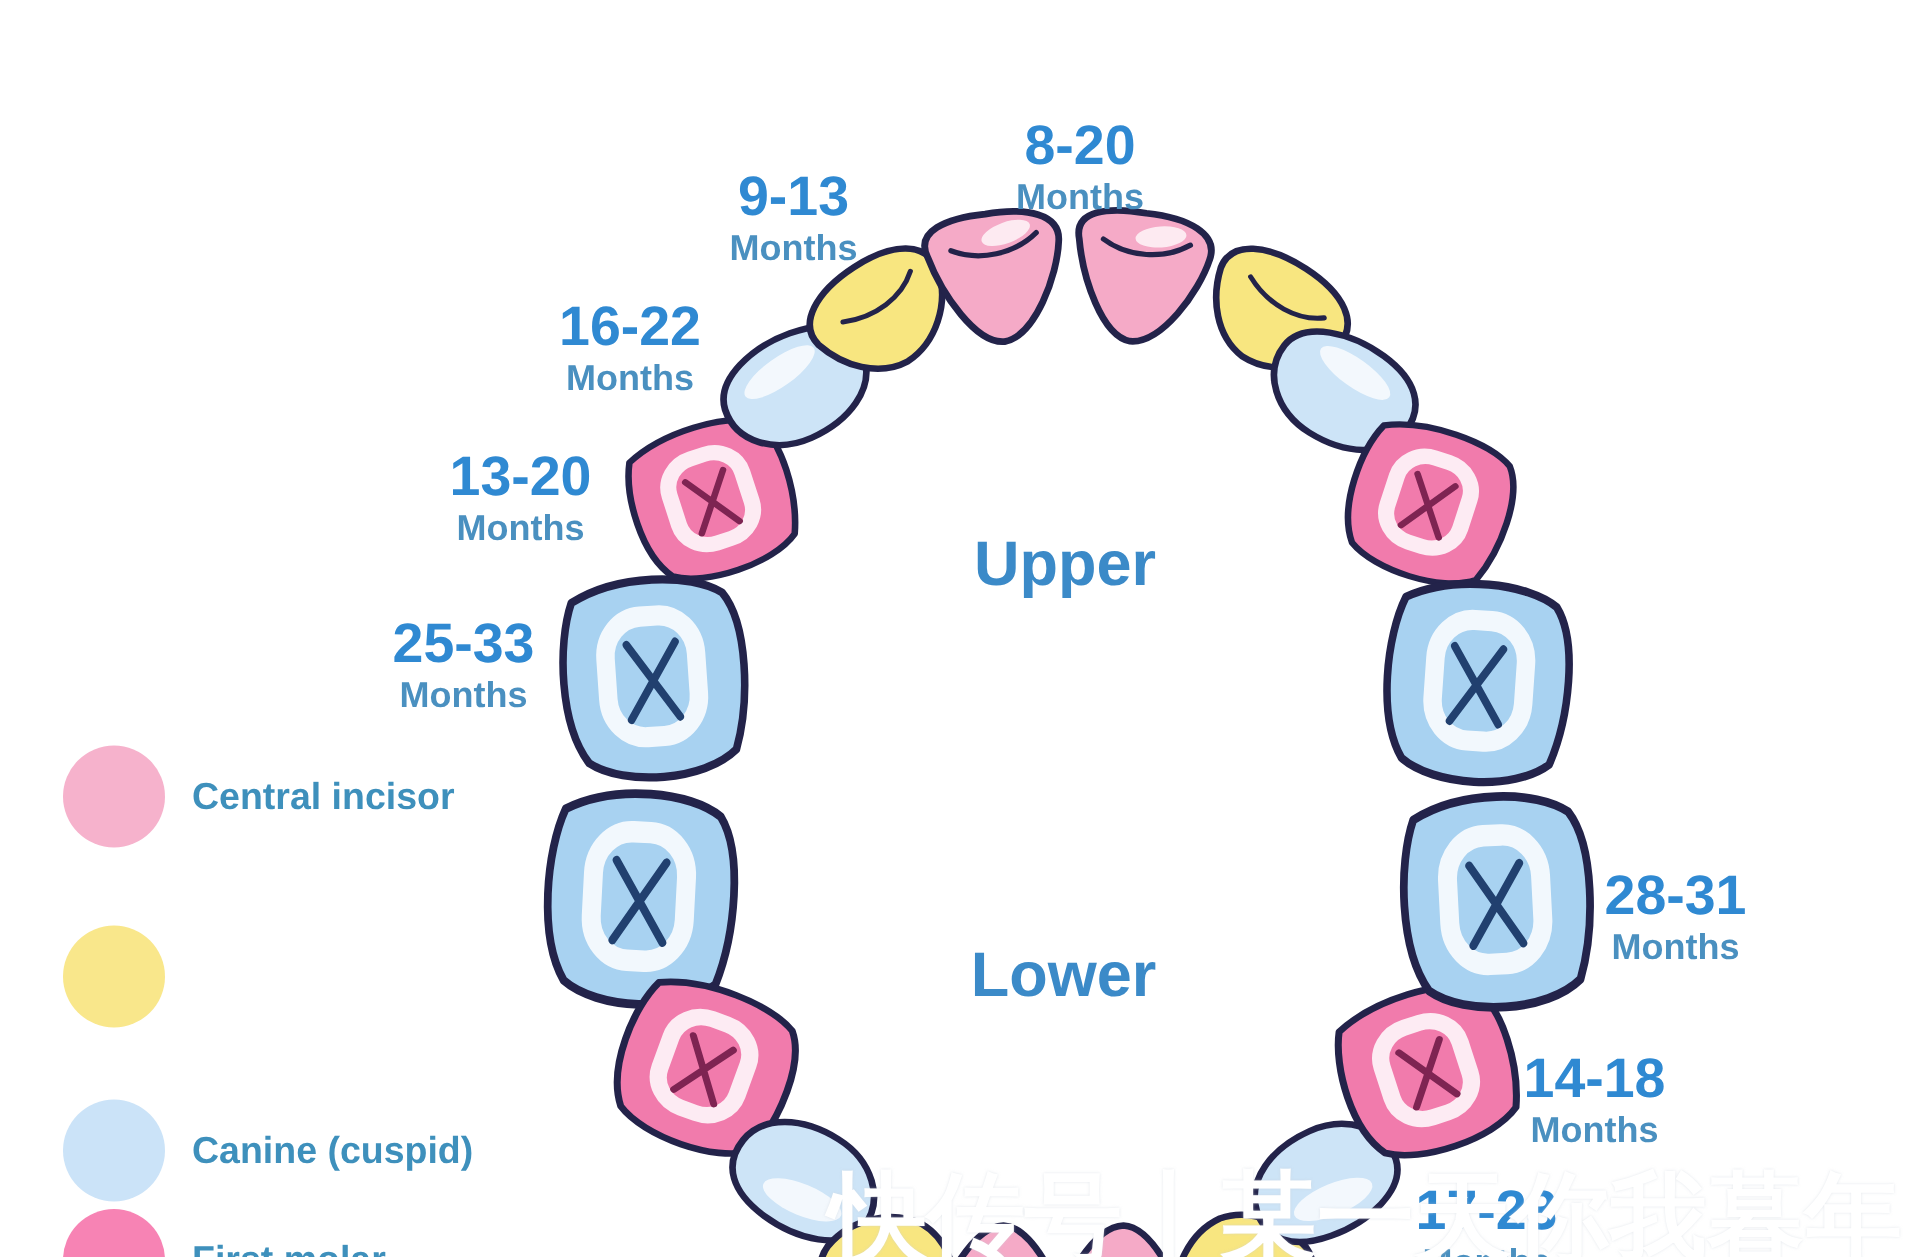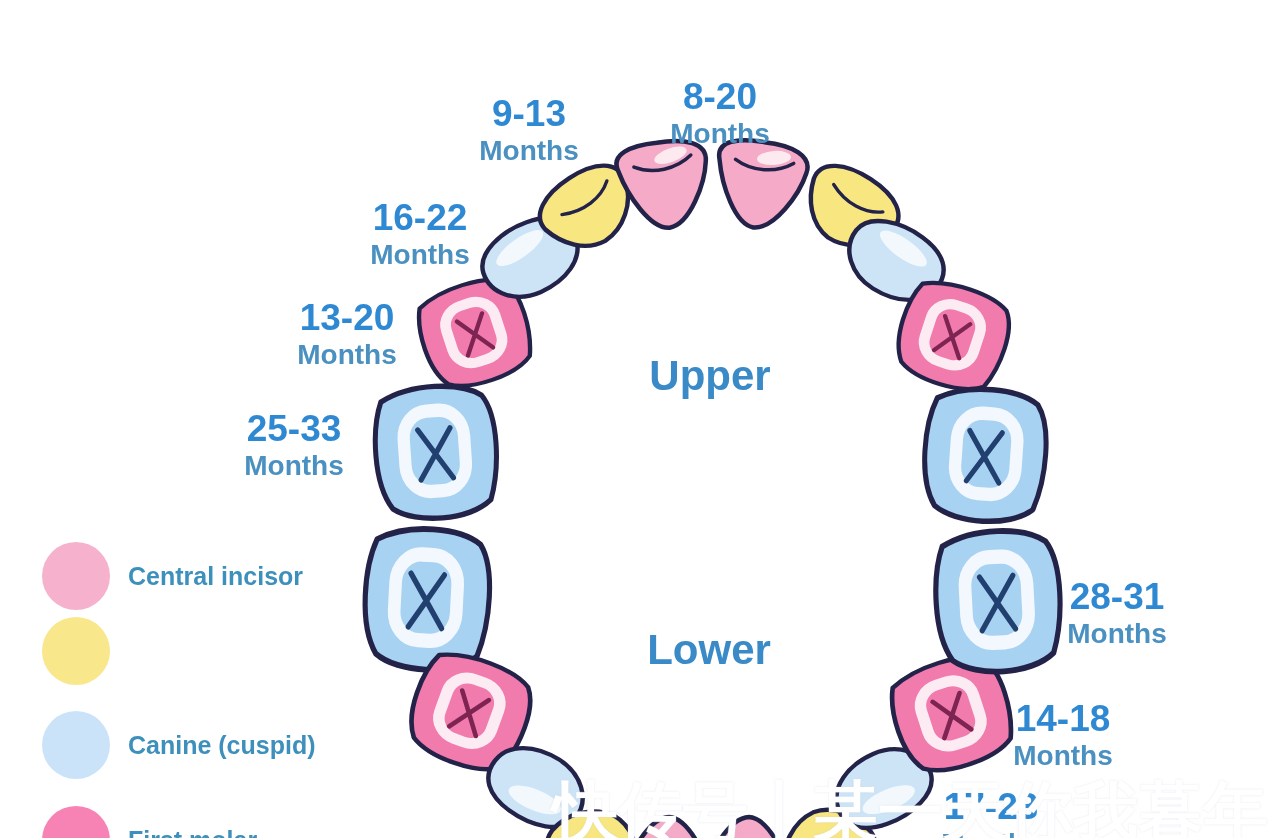--- a/index.html
+++ b/index.html
@@ -18,21 +18,21 @@
   .molar2{fill:#a8d2f1;}
   .detail{fill:none;stroke:#23234a;stroke-width:3.5;stroke-linecap:round;}
   .ring{fill:none;stroke:rgba(255,255,255,0.85);stroke-width:11;}
   .sheen{fill:rgba(255,255,255,0.75);stroke:none;}
   .xmark{fill:none;stroke-width:4.5;stroke-linecap:round;}
   .x-pink{stroke:#7e2452;}
   .x-blue{stroke:#21406f;}
   
   .age-label{position:absolute;transform:translateX(-50%);text-align:center;z-index:5;}
   .age-label .range{font-size:37px;font-weight:bold;color:#2f89d2;line-height:1;}
-  .age-label .unit{font-size:28px;font-weight:bold;color:#4a90c0;line-height:1.1;margin-top:4px;}
+  .age-label .unit{font-size:24px;font-weight:bold;color:#4a90c0;line-height:1.1;margin-top:4px;}
   .arch-label{position:absolute;transform:translateX(-50%);font-size:42px;font-weight:bold;color:#3b8ac8;z-index:5;}
   
   .legend-row{position:absolute;left:42px;display:flex;align-items:center;gap:18px;z-index:5;}
   .swatch{width:68px;height:68px;border-radius:50%;flex:0 0 auto;}
   .legend-label{font-size:25px;font-weight:bold;color:#3e90bc;white-space:nowrap;}
   
   .watermark{
     position:absolute;left:553px;top:768px;z-index:10;
     font-size:65px;font-weight:bold;color:#ffffff;white-space:nowrap;
     text-shadow:0 0 2px rgba(203,209,219,0.55);
@@ -152,63 +152,63 @@
 </svg>
 
 <div class="arch-label" style="left:710px;top:352px">Upper</div>
 <div class="arch-label" style="left:709px;top:626px">Lower</div>
 
 <div class="age-label" style="left:720px;top:78px">
   <div class="range">8-20</div>
   <div class="unit">Months</div>
 </div>
 
-<div class="age-label" style="left:529px;top:95px">
+<div class="age-label" style="left:529px;top:112px">
   <div class="range">9-13</div>
   <div class="unit">Months</div>
 </div>
 
 <div class="age-label" style="left:420px;top:199px">
   <div class="range">16-22</div>
   <div class="unit">Months</div>
 </div>
 
 <div class="age-label" style="left:347px;top:299px">
   <div class="range">13-20</div>
   <div class="unit">Months</div>
 </div>
 
-<div class="age-label" style="left:294px;top:410px">
+<div class="age-label" style="left:309px;top:410px">
   <div class="range">25-33</div>
   <div class="unit">Months</div>
 </div>
 
 <div class="age-label" style="left:1117px;top:578px">
   <div class="range">28-31</div>
   <div class="unit">Months</div>
 </div>
 
 <div class="age-label" style="left:1063px;top:700px">
   <div class="range">14-18</div>
   <div class="unit">Months</div>
 </div>
 
 <div class="age-label" style="left:991px;top:788px">
   <div class="range">17-23</div>
   <div class="unit">Months</div>
 </div>
 
-<div class="legend-row" style="top:542px">
+<div class="legend-row" style="top:497px">
   <div class="swatch" style="background-color: rgb(246, 178, 204);"></div>
   <div class="legend-label">Central incisor</div>
 </div>
 <div class="legend-row" style="top:617px">
   <div class="swatch" style="background-color: rgb(249, 231, 139);"></div>
 </div>
-<div class="legend-row" style="top:711px">
+<div class="legend-row" style="top:733px">
   <div class="swatch" style="background-color: rgb(203, 227, 248);"></div>
   <div class="legend-label">Canine (cuspid)</div>
 </div>
 <div class="legend-row" style="top:806px">
   <div class="swatch" style="background-color: rgb(247, 131, 180);"></div>
   <div class="legend-label">First molar</div>
 </div>
 
 <div class="watermark">快传号丨某一天你我暮年</div>
 

